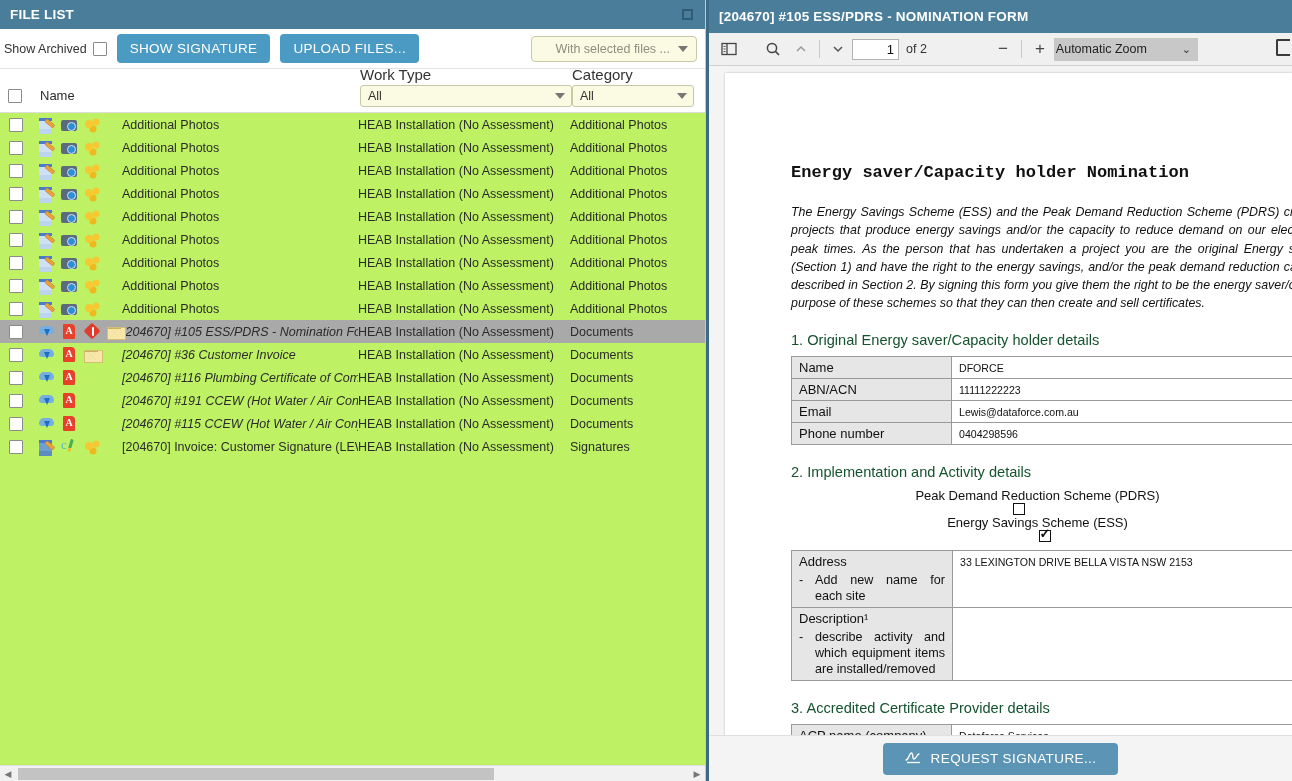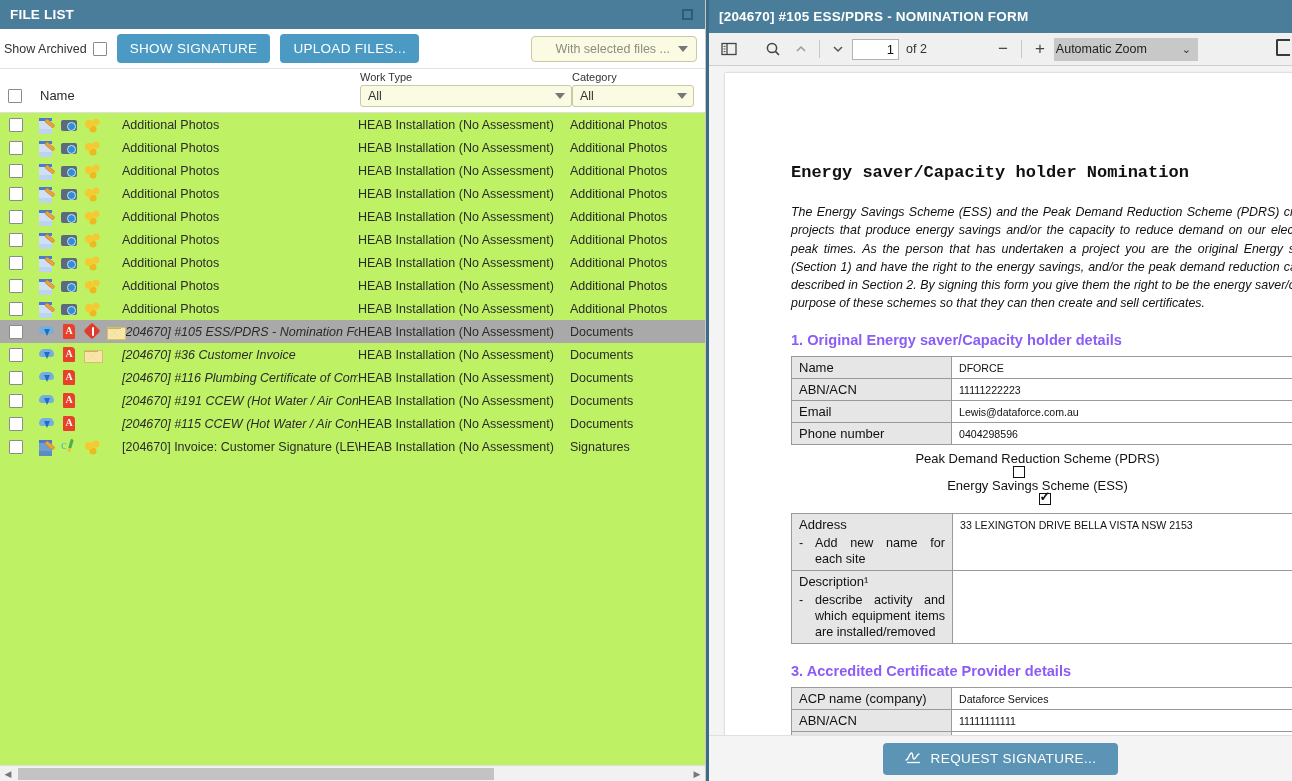--- a/index.html
+++ b/index.html
@@ -68,21 +68,21 @@
 
   
   .col-head {
     display: flex; align-items: flex-end; height: 44px;
     padding: 0 8px 5px 8px; border-bottom: 1px solid #dedede; background: #fff;
   }
   .ch-cbx { width: 32px; padding-bottom: 4px; display:flex; align-items:center;}
   .ch-name { width: 320px; font-size: 13px; color: #2b2b2b; padding-bottom: 4px;}
   .ch-wt { width: 212px; }
   .ch-cat { width: 122px; }
-  .ch-lbl { font-size: 11px; color: #333; display: block; margin-bottom: 2px; }
+  .ch-lbl { font-size: 15px; color: #333; display: block; margin-bottom: 2px; }
   .sel-yellow {
     background: #fbfbe3; border: 1px solid #c9c9a6; border-radius: 3px;
     height: 22px; display: flex; align-items: center; justify-content: space-between;
     padding: 0 6px 0 7px; font-size: 12.5px; color: #333; cursor: pointer;
   }
 
   
   .rows { flex: 1; overflow: hidden; background: #bef264; position: relative;}
   .row {
     display: flex; align-items: center; height: 23px;
@@ -228,21 +228,21 @@
   .doc-body { padding: 0 0 0 66px; }
   .doc-h1 {
     font-size: 17px; font-weight: bold; color: #111; margin: 78px 0 0 0;
     font-family: Liberation Mono, monospace;
   }
   .doc-p {
     font-style: italic; font-size: 12.4px; line-height: 18.3px; color: #111;
     margin: 21px 0 0 0; width: 620px; text-align: justify;
   }
   .doc-h2 {
-    font-size: 14.6px; font-weight: bold; color: #8b5cf6; margin: 19px 0 8px 0;
+    font-size: 14.6px; font-weight: normal; color: #14532d; margin: 19px 0 8px 0;
   }
   .dtab { border-collapse: collapse; width: 620px; }
   .dtab td { border: 1px solid #9a9a9a; padding: 3px 7px; vertical-align: top; }
   .dtab td.lbl { width: 160px; background: #e6e6e6; font-size: 13px; color: #111; }
   .dtab td.val { background: #fff; font-size: 10.6px; color: #111; padding-top: 5px;}
   .scheme-row {
     display: flex; align-items: center; font-size: 13px; color: #111;
     margin: 6px 0 8px 5px; gap: 0; flex-direction: column;
   }
   .scheme-row .lbl2 { margin-right: 14px; }
@@ -596,20 +596,21 @@
                   <td class="lbl">Email</td>
                   <td class="val">Lewis@dataforce.com.au</td>
                 </tr>
                 <tr>
                   <td class="lbl">Phone number</td>
                   <td class="val">0404298596</td>
                 </tr>
               </tbody>
           </table>
 
+          <h2 class="doc-h2">2. Implementation and Activity details</h2>
           <div class="scheme-row">
             <span class="lbl2">Peak Demand Reduction Scheme (PDRS)</span>
             <span class="chk-box" id="pdrs-chk"></span>
             <span class="lbl2">Energy Savings Scheme (ESS)</span>
             <span class="chk-box ticked" id="ess-chk" style="margin-right:0"></span>
           </div>
           <table class="dtab">
             <tbody>
               <tr>
                 <td class="lbl">

